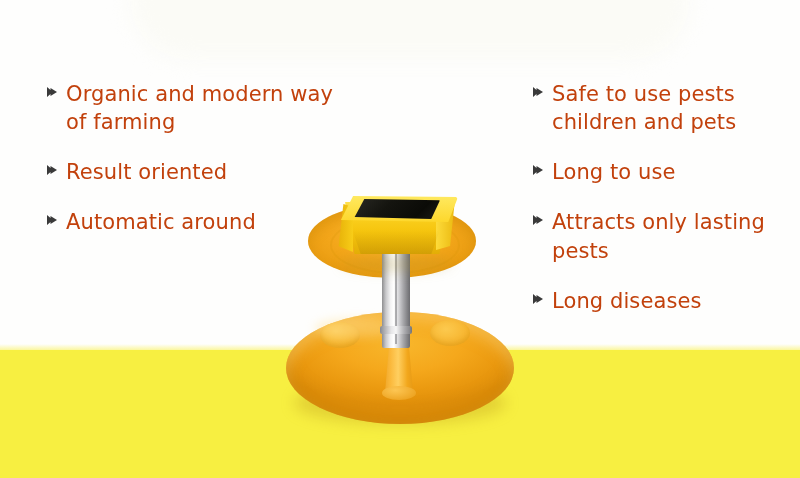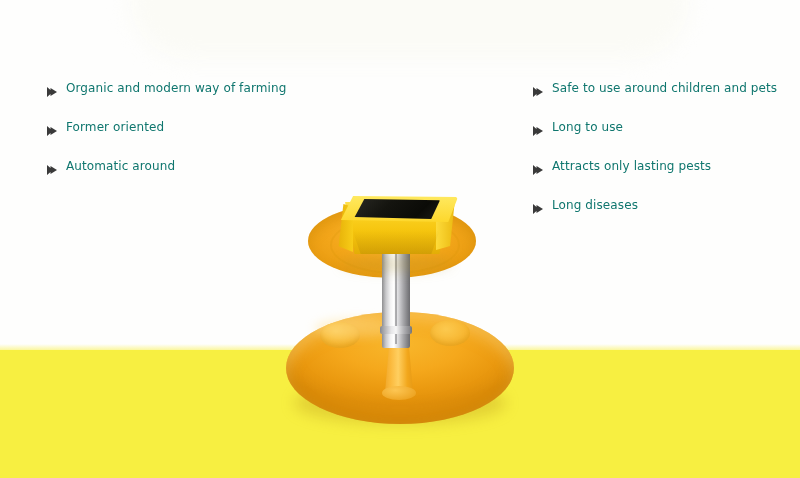--- a/index.html
+++ b/index.html
@@ -61,23 +61,23 @@
     flex: 0 0 auto;
     width: 14px;
     margin-top: 7px;
     margin-right: 6px;
     color: #3a3a3a;
     font-size: 13px;
     line-height: 1;
   }
   .bullet-marker svg { display: block; }
   .bullet-text {
-    font-size: 12px;
+    font-size: 21px;
     line-height: 1.34;
-    color: #0f766e;
+    color: #c2410c;
     letter-spacing: 0.1px;
     font-family: "DejaVu Sans", sans-serif;
   }
 
   
   .product {
     position: absolute;
     left: 278px;
     top: 190px;
     width: 244px;
@@ -253,21 +253,21 @@
       </span>
       <span class="bullet-text">Organic and modern way of farming</span>
     </div>
 
     <div class="bullet-row">
       <span class="bullet-marker">
         <svg width="12" height="10" viewBox="0 0 12 10" aria-hidden="true">
           <path d="M1 0 L1 10 L4.5 7 L4.5 9 L11 5 L4.5 1 L4.5 3 Z" fill="#3a3a3a"></path>
         </svg>
       </span>
-      <span class="bullet-text">Former oriented</span>
+      <span class="bullet-text">Result oriented</span>
     </div>
 
 
     <div class="bullet-row">
       <span class="bullet-marker">
         <svg width="12" height="10" viewBox="0 0 12 10" aria-hidden="true">
           <path d="M1 0 L1 10 L4.5 7 L4.5 9 L11 5 L4.5 1 L4.5 3 Z" fill="#3a3a3a"></path>
         </svg>
       </span>
       <span class="bullet-text">Automatic around</span>
@@ -276,21 +276,21 @@
   </div>
 
   <div class="col col-right">
 
     <div class="bullet-row">
       <span class="bullet-marker">
         <svg width="12" height="10" viewBox="0 0 12 10" aria-hidden="true">
           <path d="M1 0 L1 10 L4.5 7 L4.5 9 L11 5 L4.5 1 L4.5 3 Z" fill="#3a3a3a"></path>
         </svg>
       </span>
-      <span class="bullet-text">Safe to use around children and pets</span>
+      <span class="bullet-text">Safe to use pests children and pets</span>
     </div>
 
     <div class="bullet-row">
       <span class="bullet-marker">
         <svg width="12" height="10" viewBox="0 0 12 10" aria-hidden="true">
           <path d="M1 0 L1 10 L4.5 7 L4.5 9 L11 5 L4.5 1 L4.5 3 Z" fill="#3a3a3a"></path>
         </svg>
       </span>
       <span class="bullet-text">Long to use</span>
     </div>

